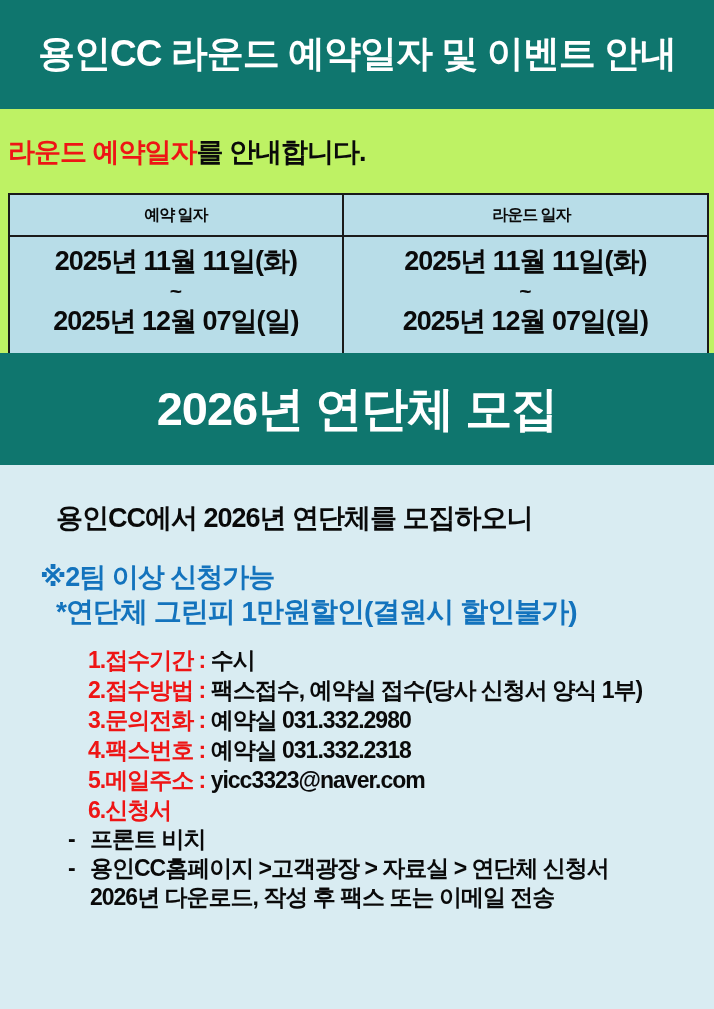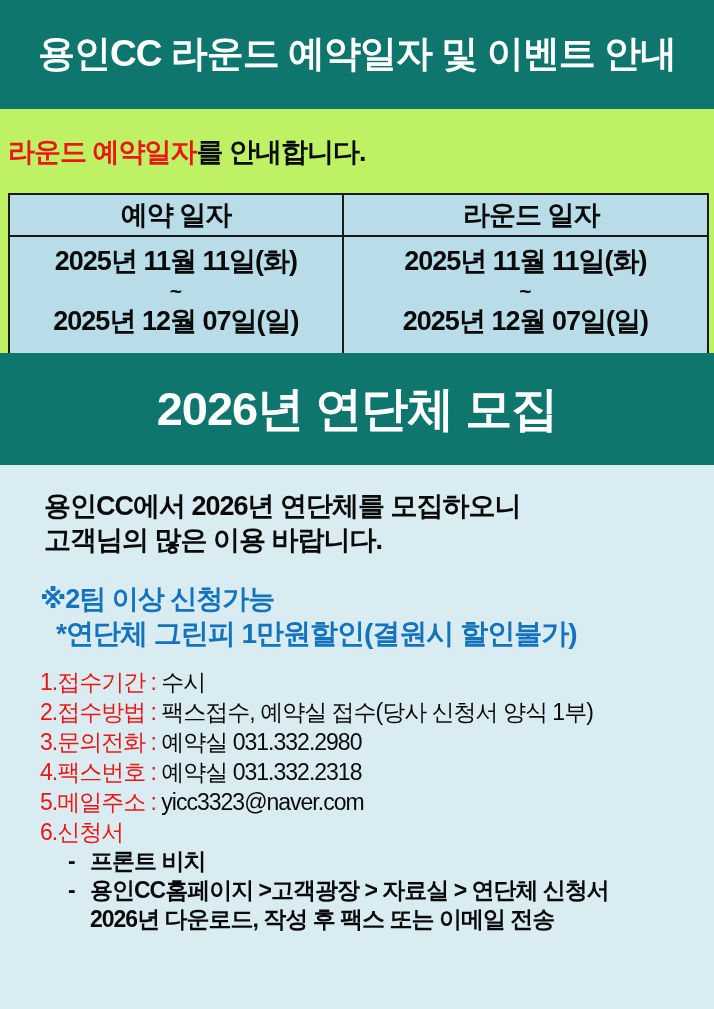--- a/index.html
+++ b/index.html
@@ -23,34 +23,34 @@
   .intro{margin:0;padding:22px 0 0 8px;font-size:27px;font-weight:800;color:#0a0a0a;letter-spacing:-1px;line-height:42px;}
   .red{color:#ee1515;}
 
   .sched{
     margin:20px 5px 0 8px;width:701px;height:199px;box-sizing:border-box;
     border:2px solid #1a1a1a;
     display:grid;grid-template-columns:47.6% 52.4%;grid-template-rows:42px 1fr;
     background:#b8dde8;
   }
   .sched .cell{display:flex;flex-direction:column;align-items:center;justify-content:center;box-sizing:border-box;}
-  .sched .th{font-size:27px;font-weight:800;color:#0a0a0a;border-bottom:2px solid #1a1a1a;letter-spacing:-1px;}
+  .sched .th{font-size:16px;font-weight:800;color:#0a0a0a;border-bottom:2px solid #1a1a1a;letter-spacing:-1px;}
   .sched .col-r{border-left:2px solid #1a1a1a;padding-left:12px;}
   .sched .td{justify-content:flex-start;padding:6px 0;}
   .date{font-size:27px;font-weight:800;color:#0a0a0a;letter-spacing:-1px;}
   .tilde{font-size:21px;font-weight:800;color:#0a0a0a;}
 
   
   .sec2{flex:1 1 auto;background:#d9ecf2;box-sizing:border-box;padding:20px 0 0 0;}
-  .para{margin:4px;padding-left:40px;font-size:27px;font-weight:800;color:#0a0a0a;letter-spacing:-1px;line-height:34px;}
+  .para{margin:16px;padding-left:40px;font-size:27px;font-weight:800;color:#0a0a0a;letter-spacing:-1px;line-height:34px;}
   .note1{margin:26px 0 0 40px;font-size:27px;font-weight:800;color:#1373bd;letter-spacing:-1px;line-height:32px;}
   .note2{margin:4px 0 0 56px;font-size:28px;font-weight:800;color:#1373bd;letter-spacing:-1px;line-height:30px;}
 
   .items{list-style:none;margin:18px 0 0 0;padding:0 0 0 40px;}
-  .items li{font-size:23px;font-weight:400;line-height:30px;letter-spacing:-1px;white-space:nowrap;}
+  .items li{font-size:23px;font-weight:700;line-height:30px;letter-spacing:-1px;white-space:nowrap;margin-left:48px;}
   .lab{color:#ee1515;}
   .sep{color:#ee1515;white-space:pre;}
   .val{color:#0a0a0a;}
 
   .subs{margin:0;padding-left:68px;}
   .sub{display:flex;align-items:flex-start;font-size:23px;font-weight:800;color:#0a0a0a;letter-spacing:-1px;line-height:29px;}
   .dash{width:22px;flex:0 0 auto;color:#0a0a0a;}
   .sublines{flex:1 1 auto;}
 </style>
 </head>
@@ -81,21 +81,21 @@
       </div>
     </div>
   </section>
 
   <header class="banner banner2">
     <h2>2026년 연단체 모집</h2>
   </header>
 
   <section class="sec2">
     <p class="para"><span>용인CC에서 2026년 연단체를 모집하오니</span><br>
-      <span>고객님의 많은 이용 바랍니다.</span></p>
+      </p>
 
     <div class="note1">※2팀 이상 신청가능</div>
     <div class="note2">*연단체 그린피 1만원할인(결원시 할인불가)</div>
 
     <ul class="items">
       <li><span class="lab">1.접수기간</span><span class="sep"> : </span><span class="val">수시</span></li>
       <li><span class="lab">2.접수방법</span><span class="sep"> : </span><span class="val">팩스접수, 예약실 접수(당사 신청서 양식 1부)</span></li>
       <li><span class="lab">3.문의전화</span><span class="sep"> : </span><span class="val">예약실 031.332.2980</span></li>
       <li><span class="lab">4.팩스번호</span><span class="sep"> : </span><span class="val">예약실 031.332.2318</span></li>
       <li><span class="lab">5.메일주소</span><span class="sep"> : </span><span class="val">yicc3323@naver.com</span></li>

